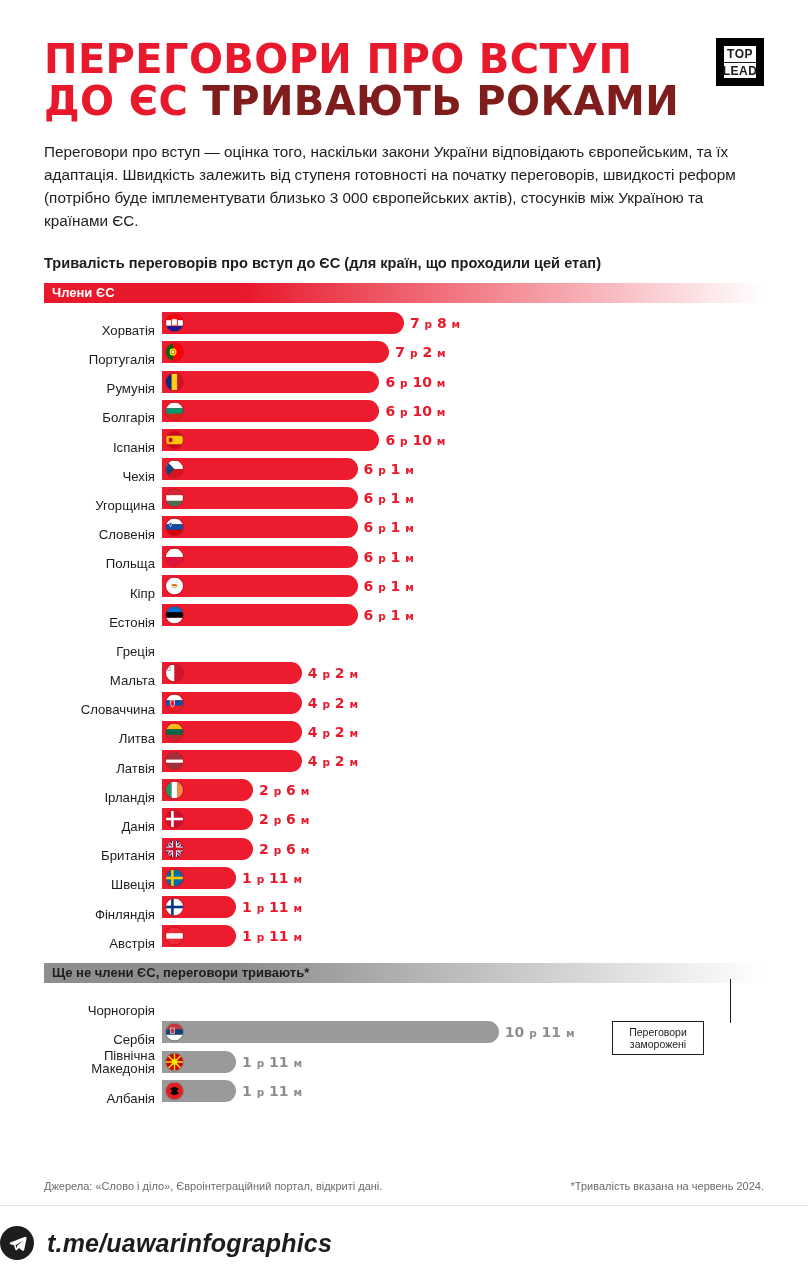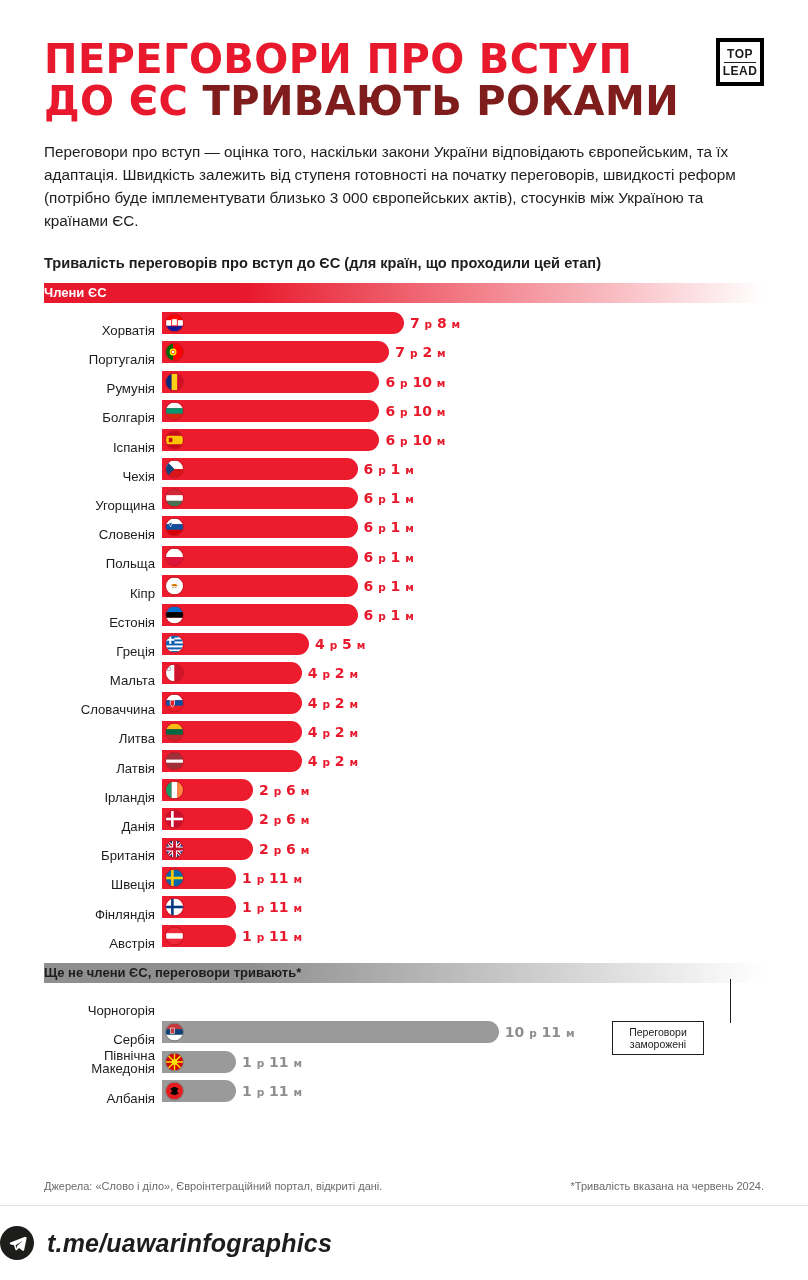--- a/index.html
+++ b/index.html
@@ -37,21 +37,21 @@
     font-family: "DejaVu Sans", "Liberation Sans", sans-serif;
   }
   .t-red { color: #e8192c; }
   .t-dark { color: #7f1d1d; }
   .logo-box {
     position: absolute;
     top: 38px;
     right: 0px;
     width: 48px;
     height: 48px;
-    border: 4px solid #000000;
+    border: 8px solid #000000;
     display: flex;
     flex-direction: column;
     align-items: center;
     justify-content: center;
     line-height: 1;
   }
   .logo-box span {
     font-size: 12px;
     font-weight: 800;
     letter-spacing: 0.5px;
@@ -78,21 +78,21 @@
     font-weight: 700;
     color: #1d1d1b;
   }
 
   
   .sec-label {
     margin-top: 12px;
     height: 20px;
     display: flex;
     align-items: center;
-    padding-left: 0;
+    padding-left: 8px;
     font-size: 13px;
     font-weight: 700;
     color: #fff;
     width: 100%;
   }
   .sec-label.red {
     background: linear-gradient(90deg, #e8192c 0%, #e8192c 28%, #ffffff 100%);
   }
   .sec-label.grey {
     background: linear-gradient(90deg, #8e8e8e 0%, #8e8e8e 28%, #ffffff 100%);
@@ -399,40 +399,20 @@
                 <rect y="4" width="12" height="4" fill="#000"></rect>
                 <rect y="8" width="12" height="4" fill="#fff"></rect>
               </svg>
             </span>
           </div>
           <div class="val">6 <span class="m">р</span> 1 <span class="m">м</span></div>
         </div>
       </div>
       <div class="row">
         <div class="name">Греція</div>
-        <div class="track">
-          <div class="bar" style="width: 147.064px;">
-            <span class="flag">
-              <svg viewBox="0 0 12 12">
-                <rect width="12" height="12" fill="#fff"></rect>
-                <g fill="#0d5eaf">
-                  <rect y="0" width="12" height="1.4"></rect>
-                  <rect y="2.8" width="12" height="1.4"></rect>
-                  <rect y="5.6" width="12" height="1.4"></rect>
-                  <rect y="8.4" width="12" height="1.4"></rect>
-                  <rect y="11" width="12" height="1"></rect>
-                </g>
-                <rect width="6" height="6" fill="#0d5eaf"></rect>
-                <rect x="2.3" width="1.4" height="6" fill="#fff"></rect>
-                <rect y="2.3" width="6" height="1.4" fill="#fff"></rect>
-              </svg>
-            </span>
-          </div>
-          <div class="val">4 <span class="m">р</span> 5 <span class="m">м</span></div>
-        </div>
       </div>
       <div class="row">
         <div class="name">Мальта</div>
         <div class="track">
           <div class="bar" style="width: 139.764px;">
             <span class="flag">
               <svg viewBox="0 0 12 12">
                 <rect width="6" height="12" fill="#fff"></rect>
                 <rect x="6" width="6" height="12" fill="#cf142b"></rect>
                 <rect x="1" y="2" width="2.2" height="2.2" fill="none" stroke="#9a9a9a" stroke-width=".5"></rect>

